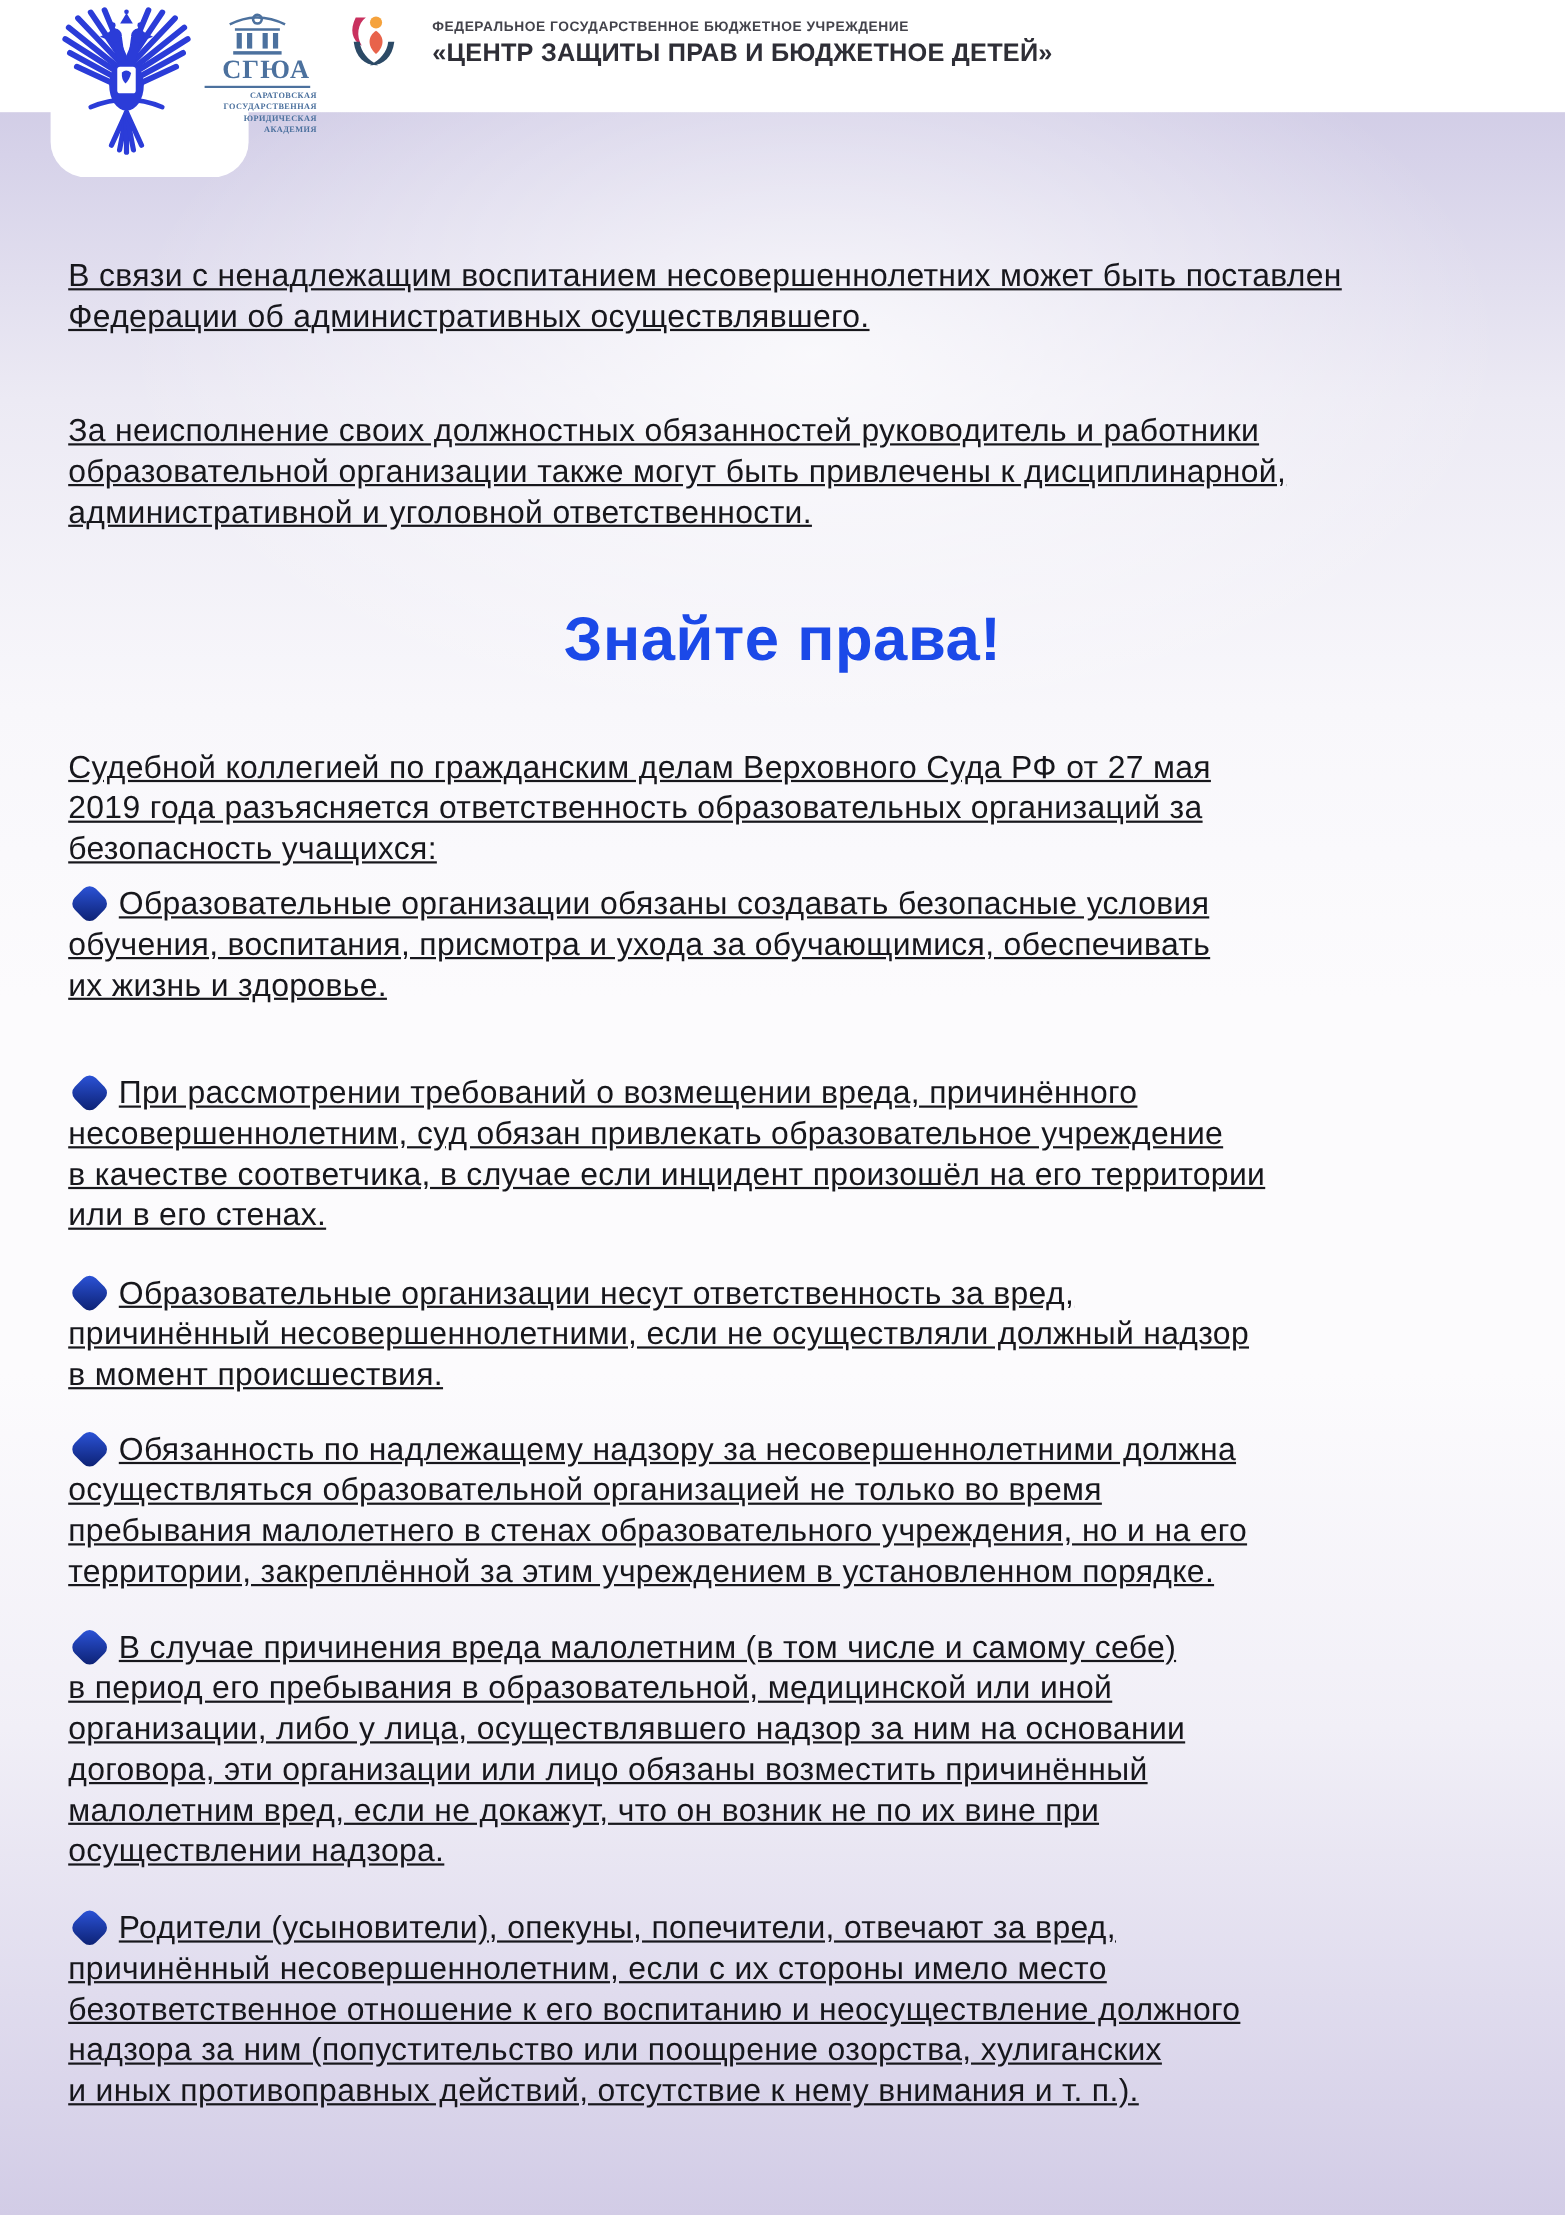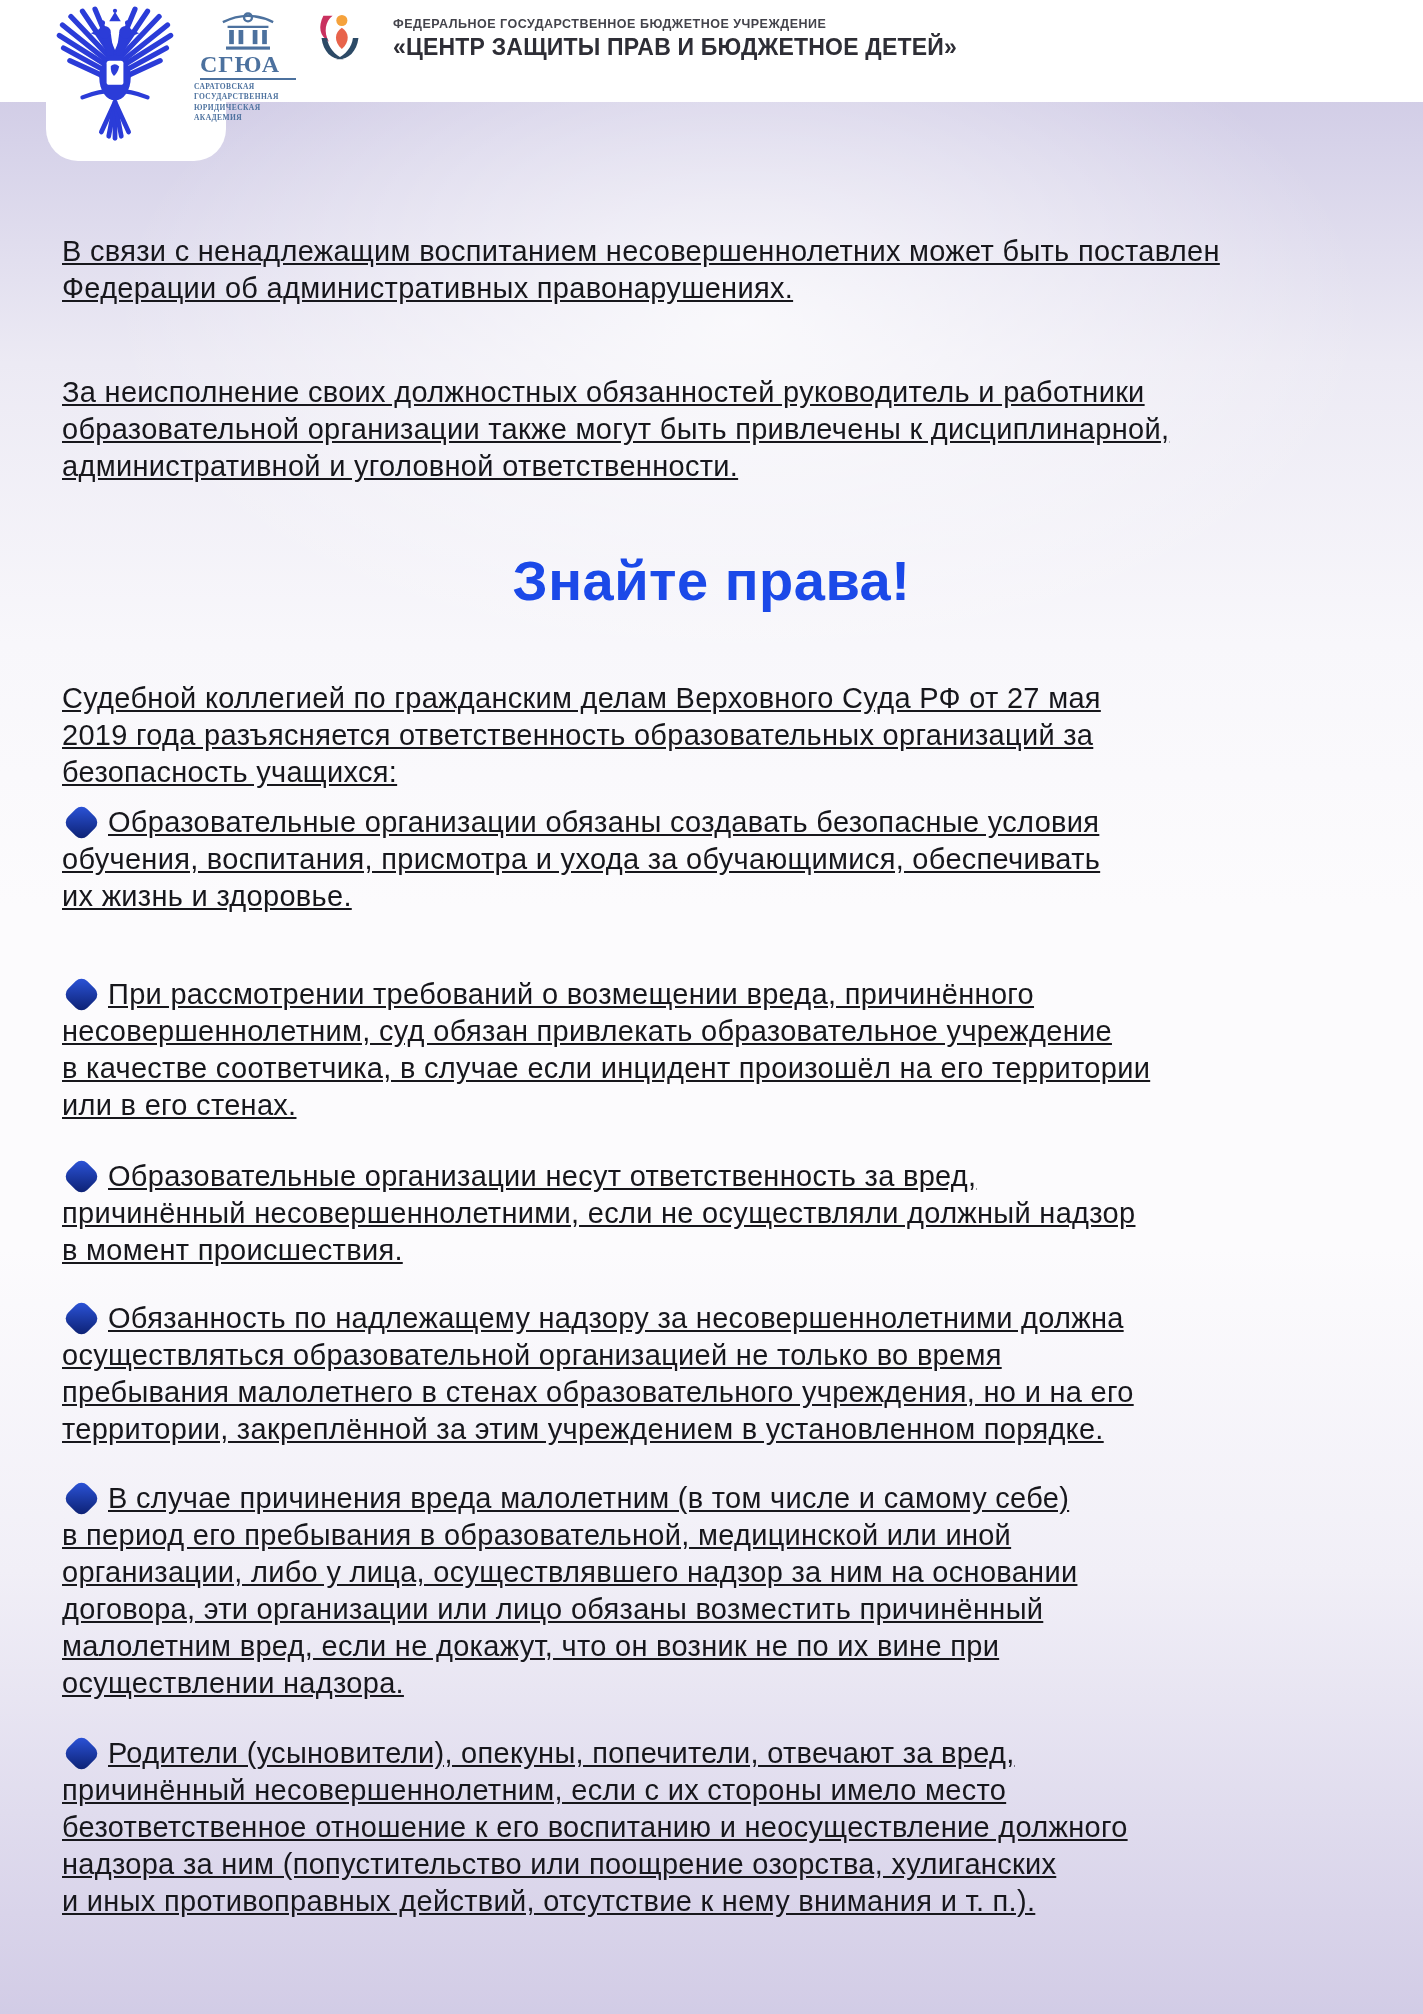--- a/index.html
+++ b/index.html
@@ -20,21 +20,21 @@
   
   .header-band{
     position:absolute;top:0;left:0;width:100%;height:102px;background:#ffffff;
   }
   .eagle-tab{
     position:absolute;top:0;left:46px;width:180px;height:161px;
     background:#ffffff;border-radius:0 0 32px 32px;
   }
   .eagle-svg{position:absolute;top:5px;left:52px;width:126px;height:147px;}
   .sgua{
-    position:absolute;top:8px;left:194px;width:108px;text-align:left;
+    position:absolute;top:8px;left:180px;width:108px;text-align:right;
     color:var(--sgua,#4c719e);
   }
   .sgua-building{width:66px;height:44px;display:block;margin:0 auto;}
   .sgua-abbr{
     font-family:"Liberation Serif", serif;font-weight:bold;font-size:24px;
     letter-spacing:1px;line-height:24px;
     border-bottom:2px solid var(--sgua,#4c719e);padding-bottom:2px;margin:0 6px;
   }
   .sgua-line{font-size:7.5px;letter-spacing:.4px;line-height:9.5px;margin-top:2px;font-weight:bold;font-family:Liberation Serif, serif;}
   .center-logo{position:absolute;top:12px;left:316px;display:flex;align-items:center;}
@@ -143,21 +143,21 @@
       <path d="M46 28 C44 44 34 52 22 51 C32 46 39 38 40 28 Z" fill="var(--logo_navy)"></path>
     </svg>
     <div class="center-text">
       <div class="center-line1">ФЕДЕРАЛЬНОЕ ГОСУДАРСТВЕННОЕ БЮДЖЕТНОЕ УЧРЕЖДЕНИЕ</div>
       <div class="center-line2">«ЦЕНТР ЗАЩИТЫ ПРАВ И БЮДЖЕТНОЕ ДЕТЕЙ»</div>
     </div>
   </div>
 
   <section id="p0" class="tblock" style="top:233px">
       <div class="line"><span>В связи с ненадлежащим воспитанием несовершеннолетних может быть поставлен</span></div>
-      <div class="line"><span>Федерации об административных правонарушениях.</span></div>
+      <div class="line"><span>Федерации об административных осуществлявшего.</span></div>
     </section>
   <section id="p1" class="tblock" style="top:374px">
       <div class="line"><span>За неисполнение своих должностных обязанностей руководитель и работники</span></div>
       <div class="line"><span>образовательной организации также могут быть привлечены к дисциплинарной,</span></div>
       <div class="line"><span>административной и уголовной ответственности.</span></div>
     </section>
 
   <h1 class="heading">Знайте права!</h1>
 
   <section id="intro" class="tblock" style="top:680px">

